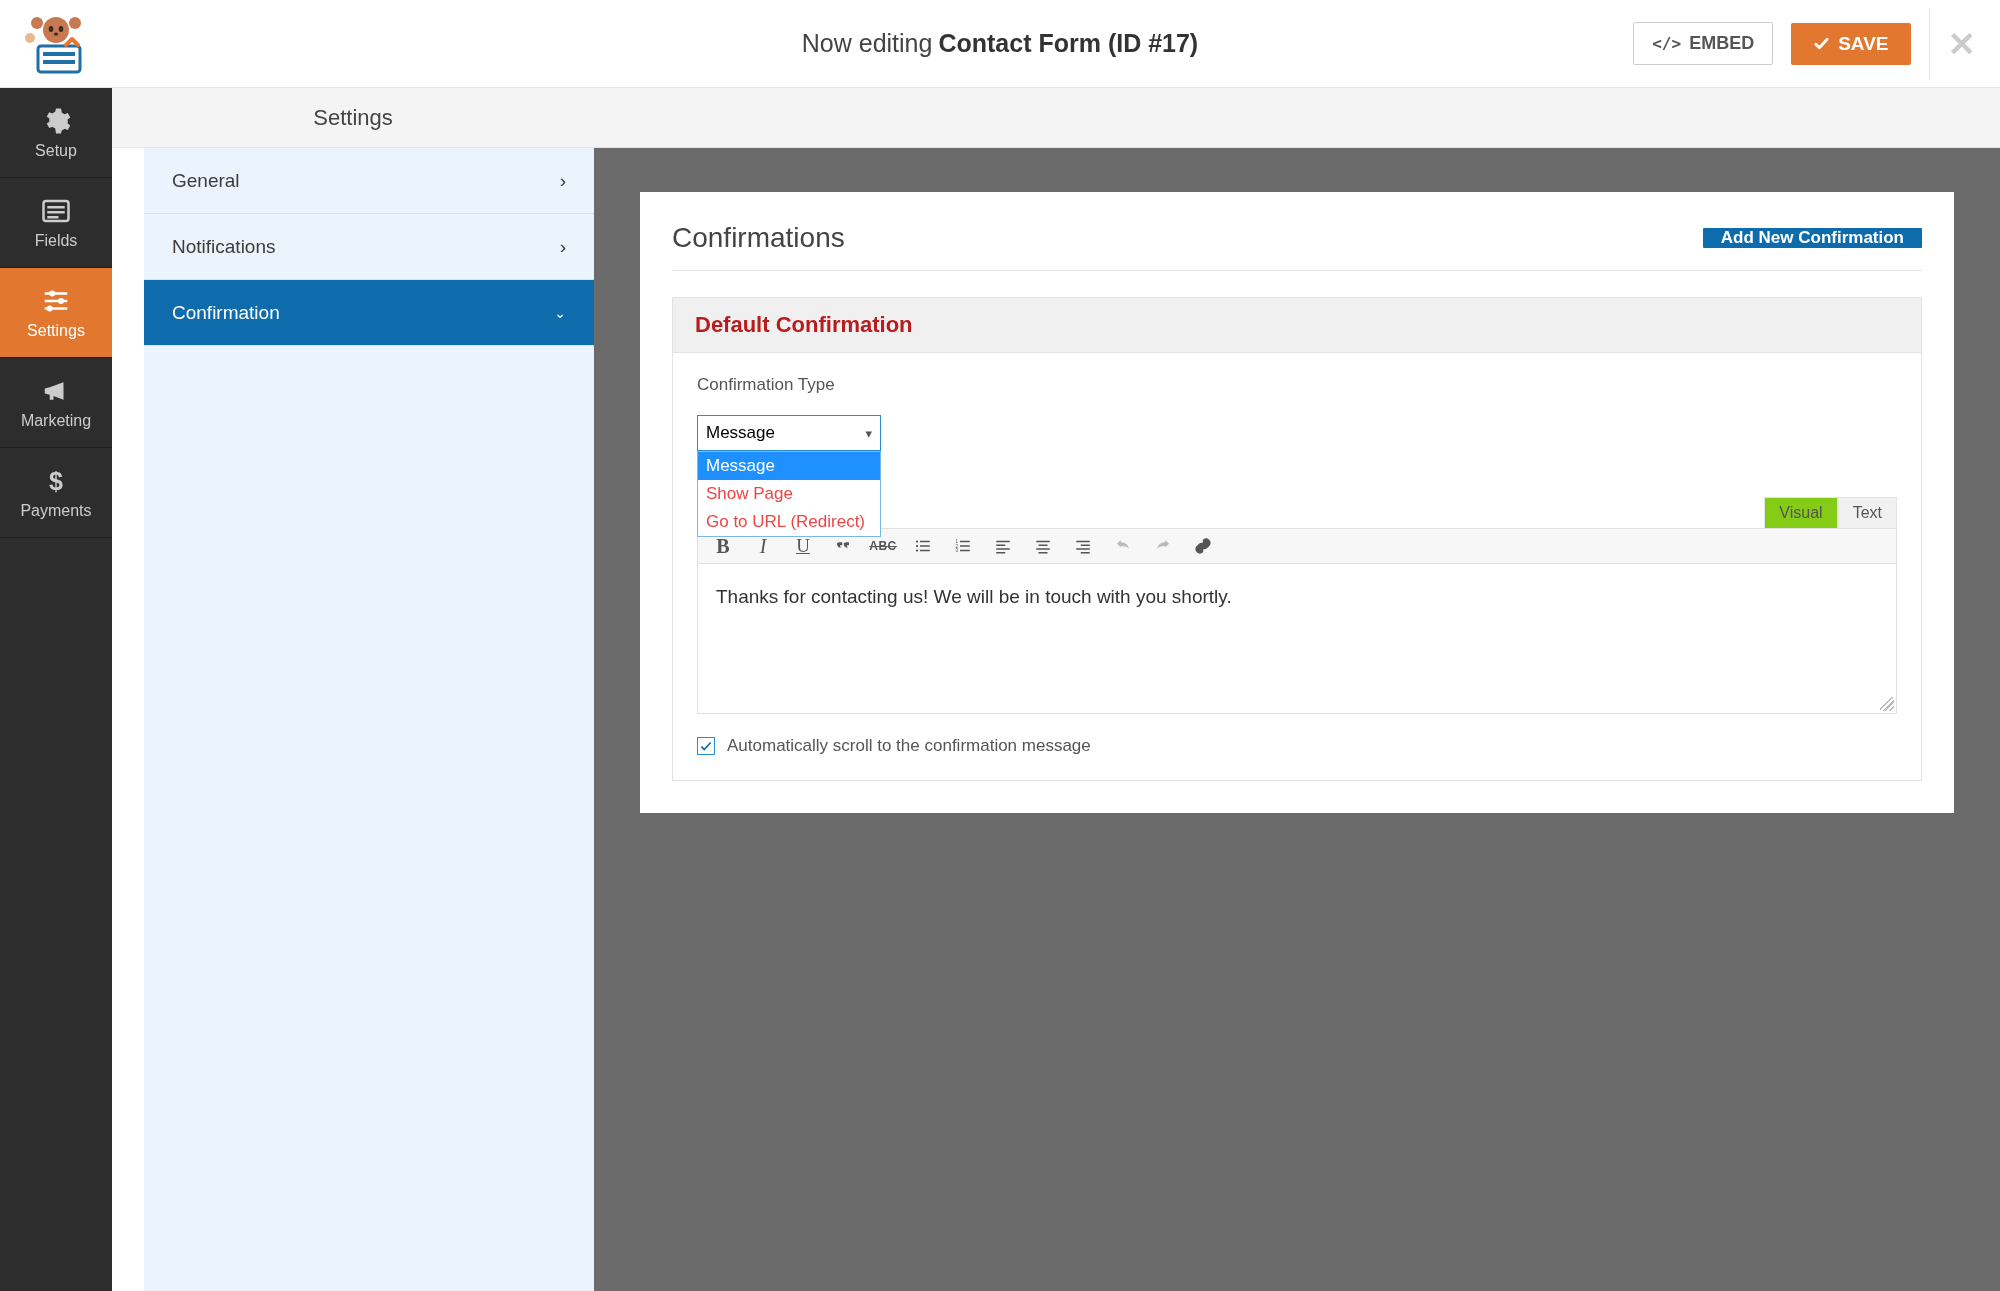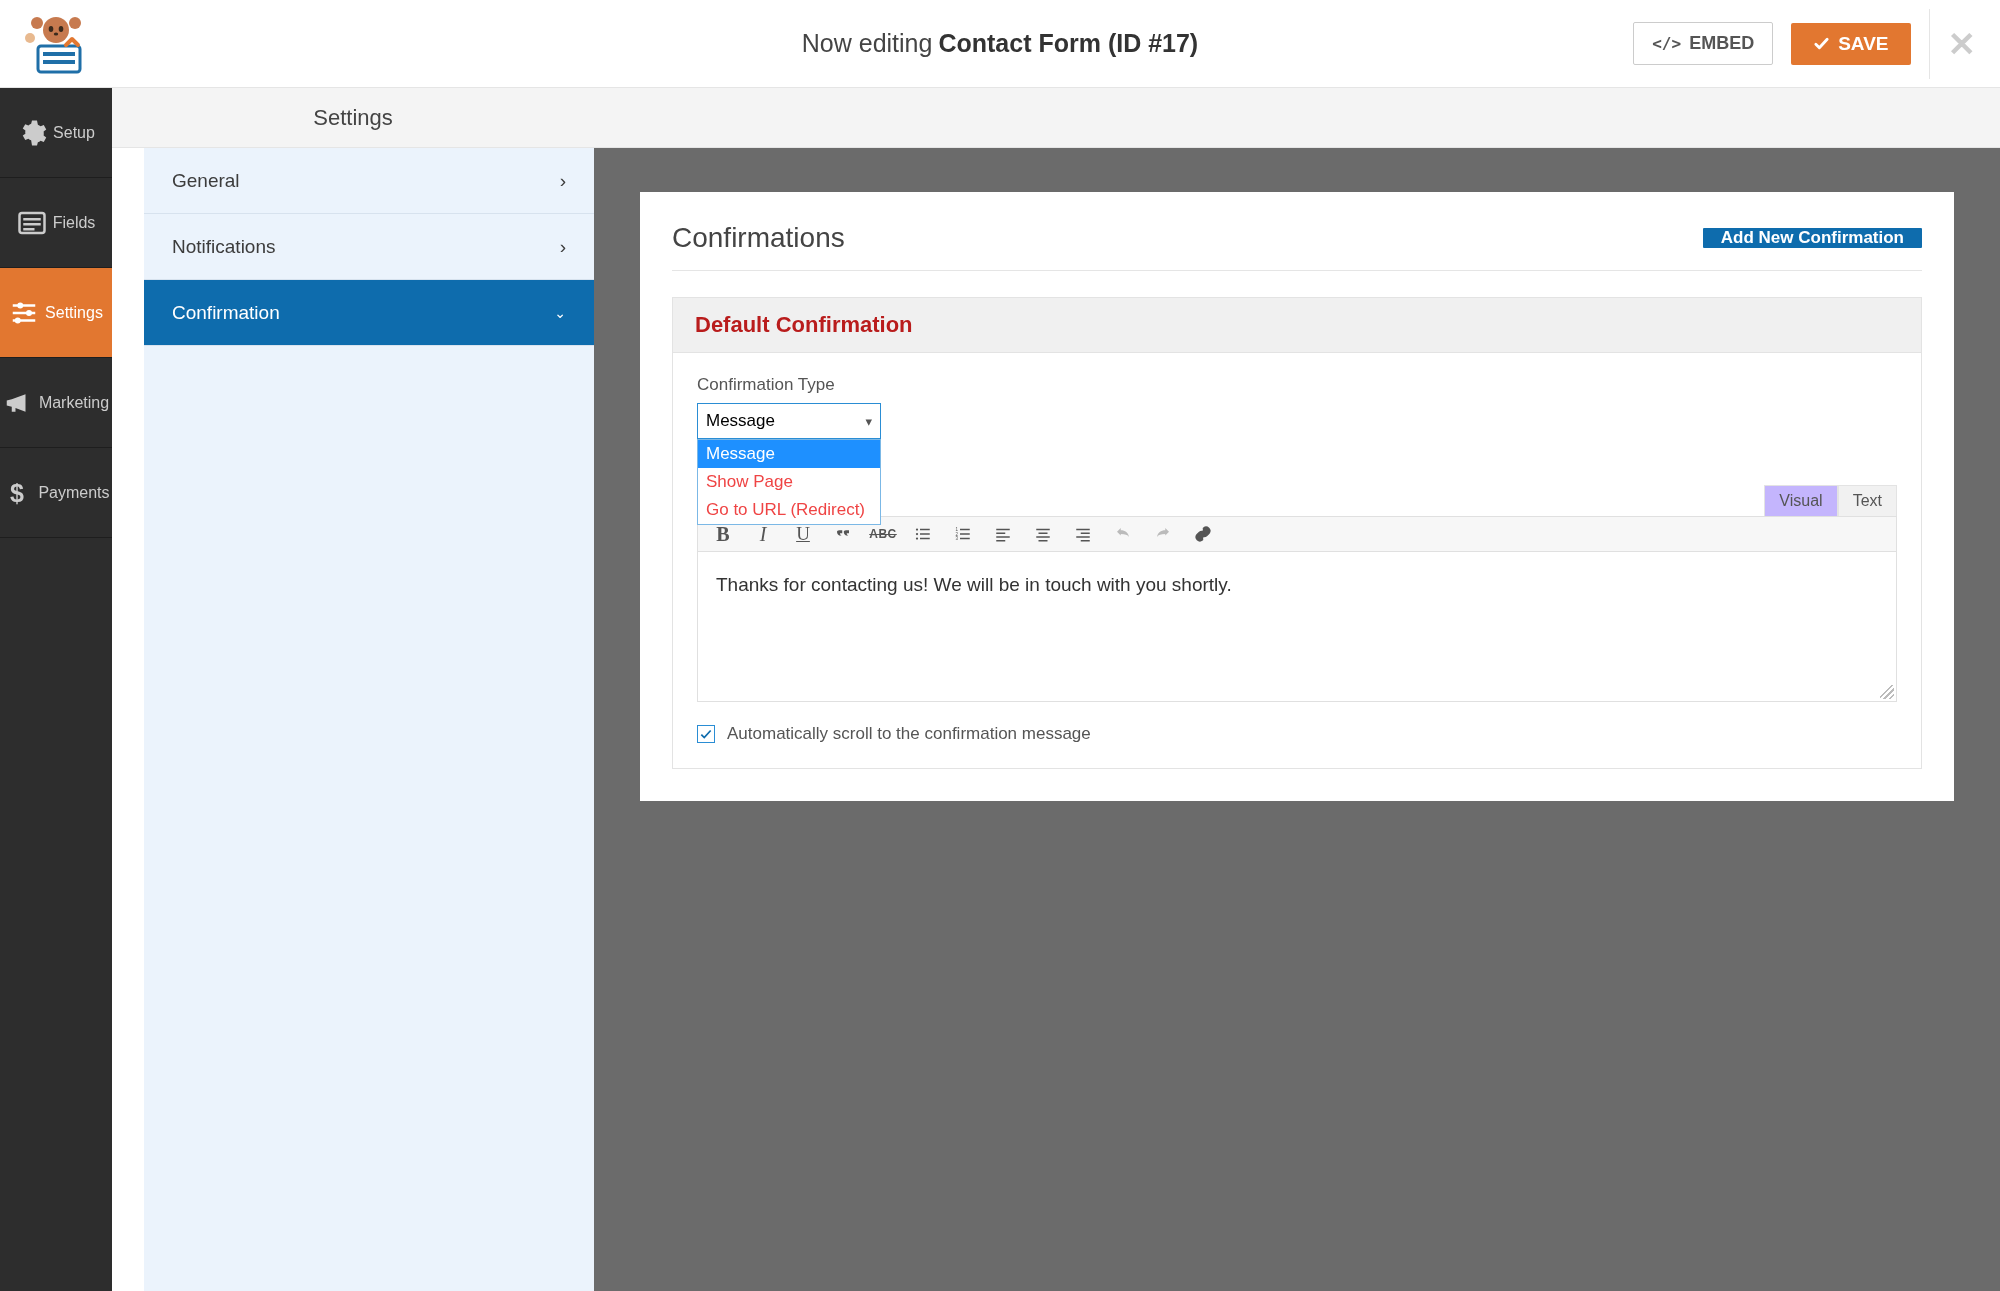--- a/index.html
+++ b/index.html
@@ -54,21 +54,21 @@
   .close-x { font-size:34px; color:#ccc; font-weight:700; cursor:pointer; line-height:1; }
 
   
   .body-wrap { display:flex; height:calc(100% - 88px); }
 
   
   .sidebar {
     width:112px; background:#2d2d2d; display:flex; flex-direction:column;
   }
   .sidebar-item {
-    height:90px; display:flex; align-items:center; justify-content:center;
+    height:90px; display:flex; flex-direction:column; align-items:center; justify-content:center;
     gap:6px; color:#ccc; cursor:pointer; font-size:16px;
     border-bottom:1px solid #1e1e1e;
   }
   .sidebar-item.active { background:#e27730; color:#fff; }
   .sidebar-item svg { width:30px; height:30px; fill:currentColor; }
   .sidebar-fill { flex:1; background:#2d2d2d; }
 
   
   .secondary-col { width:482px; display:flex; flex-direction:column; }
   .panel-title {
@@ -107,21 +107,21 @@
     font-size:17px; font-weight:600; cursor:pointer; border-radius:1px;
   }
 
   .conf-box { margin-top:26px; border:1px solid #e3e3e3; }
   .conf-box-head {
     background:#f0f0f0; padding:14px 22px; font-size:22px; color:#b91c1c;
     border-bottom:1px solid #e3e3e3;
     font-weight:bold;
   }
   .conf-body { padding:22px 24px 24px 24px; }
-  .field-label { font-size:17px; color:#555; margin-bottom:8px; }
+  .field-label { font-size:17px; color:#555; margin-bottom:20px; }
 
   .select-wrap { position:relative; width:184px; }
   .fake-select {
     width:184px; height:36px; border:1px solid #2a8dd4; font-size:17px;
     padding:4px 26px 4px 8px; background:#fff; position:relative; cursor:pointer;
     display:flex; align-items:center;
   }
   .fake-select::after {
     content:"▾"; position:absolute; right:8px; top:50%; transform:translateY(-50%);
     color:#555; font-size:13px;
@@ -133,21 +133,21 @@
   .options-pop div { padding:4px 8px; font-size:17px; color:#ef4444; cursor:pointer; }
   .options-pop div.highlight { background:#1e90ff; color:#fff; }
 
   .editor-tabs {
     display:flex; justify-content:flex-end; gap:0; margin-top:46px;
   }
   .editor-tabs div {
     padding:6px 14px; font-size:16px; color:#555; background:#f1f1f1;
     border:1px solid #e3e3e3; border-bottom:none; cursor:pointer;
   }
-  .editor-tabs div.active { background:#c4b5fd; }
+  .editor-tabs div.active { background:#84cc16; }
 
   .toolbar {
     border:1px solid #e0e0e0; background:#f7f7f7;
     display:flex; align-items:center; gap:18px; padding:6px 14px;
   }
   .tool { width:22px; height:22px; display:flex; align-items:center; justify-content:center;
           color:#555; cursor:pointer; }
   .tool svg { width:18px; height:18px; fill:currentColor; }
   .tool.b { font-weight:800; font-size:20px; font-family:Georgia, serif;}
   .tool.i { font-style:italic; font-size:20px; font-family:Georgia, serif;}

